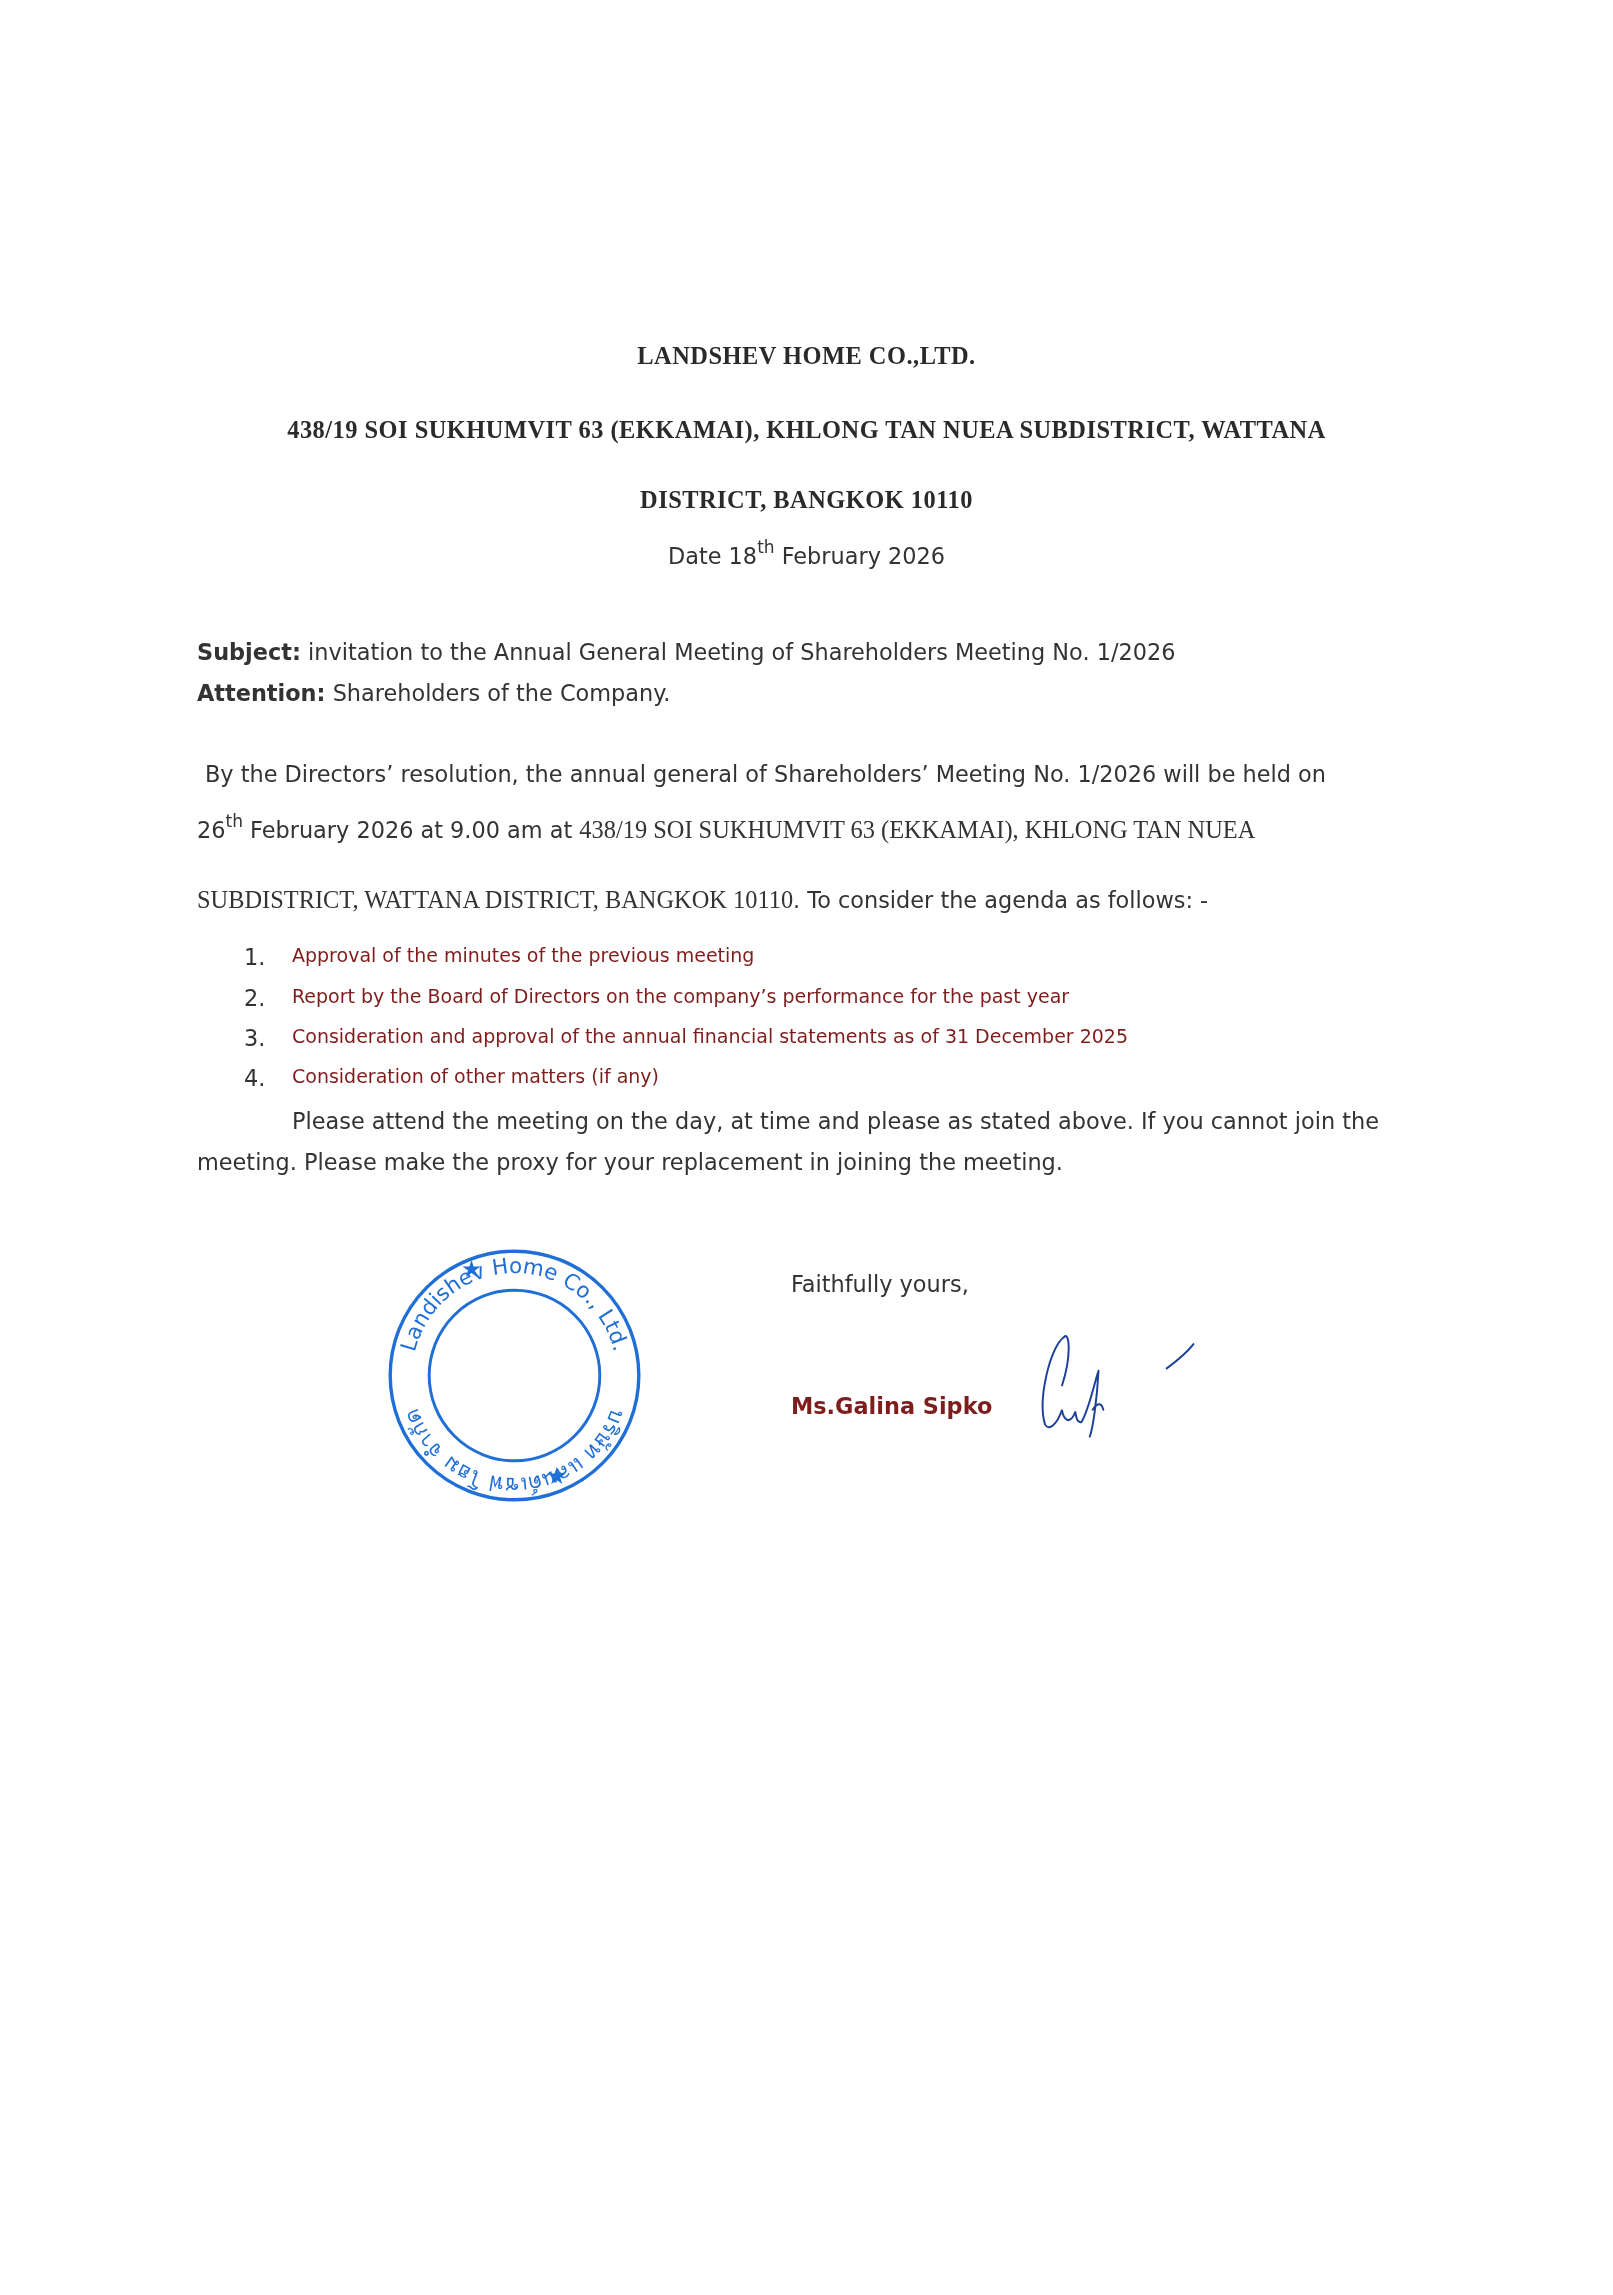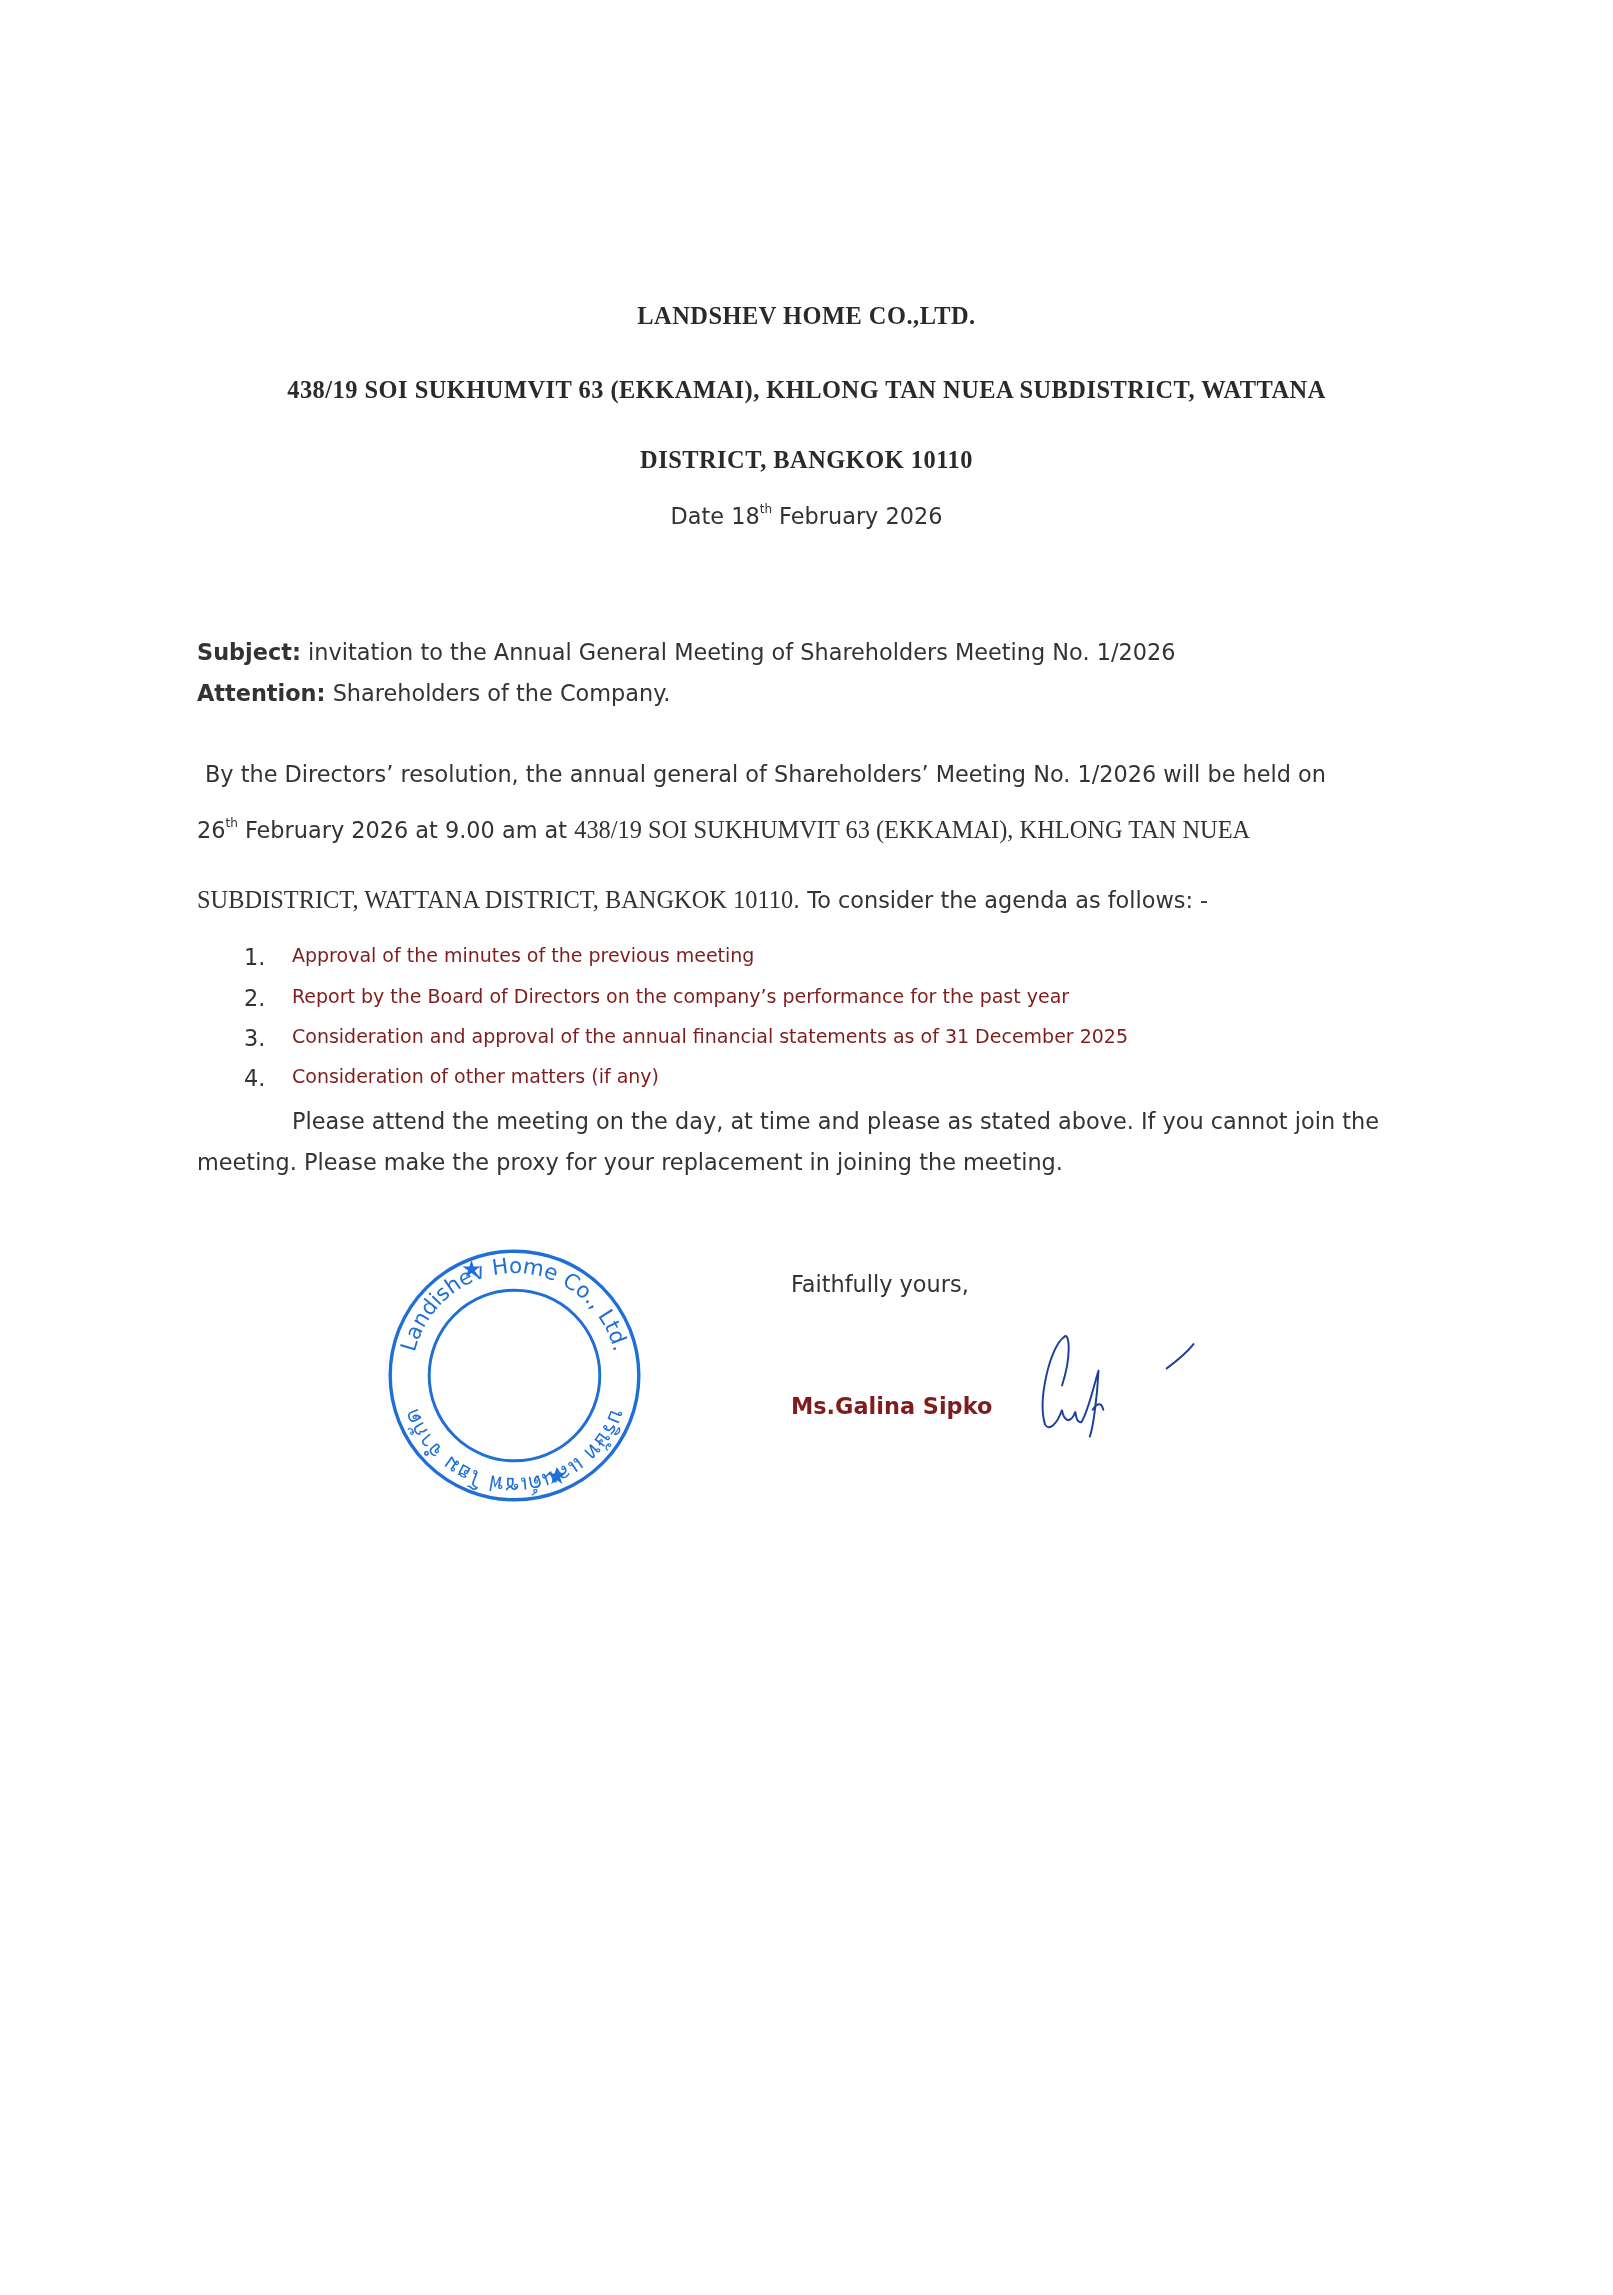--- a/index.html
+++ b/index.html
@@ -1,23 +1,23 @@
 <!DOCTYPE html>
 <html style="font-size:7.8px"><head>
 <meta charset="utf-8">
 <style>
   html, body { margin: 0; padding: 0; background: #ffffff; }
   body { width: 1613px; height: 2295px; position: relative; overflow: hidden; color: #2b2b2b; }
   .serif { font-family: "Liberation Serif", "DejaVu Serif", serif; }
   .sans { font-family: "DejaVu Sans", "Liberation Sans", sans-serif; }
   .abs { position: absolute; white-space: nowrap; }
-  .center { left: 0; width: 1613px; text-align: center; }
+  .center { left: 0; width: 1613px; text-align: center; margin-top: 40px; }
   .hdr { font-weight: bold; font-size: 24.4px; letter-spacing: 0.5px; color: #2a2a2a; }
   .date { font-size: 22.4px; color: #333; }
-  .date sup, .body sup { font-size: 12px; vertical-align: 10.7px; line-height: 0; }
+  .date sup, .body sup { font-size: 17px; vertical-align: 10.7px; line-height: 0; }
   .body { font-size: 22.4px; color: #333; left: 197px; }
   .body .caps { font-family: "Liberation Serif", "DejaVu Serif", serif; font-size: 24.4px; margin-top: 37px; }
   .label-bold { font-weight: bold; }
   .list-num { position: absolute; font-size: 22.4px; color: #333; }
   .list-text { position: absolute; font-size: 19px; color: #7f1d1d; }
   .stamp { position: absolute; left: 378px; top: 1239px; width: 273px; height: 273px; }
   .sig { position: absolute; left: 1035px; top: 1327px; width: 166px; height: 112px; }
 </style>
 </head>
 <body>

